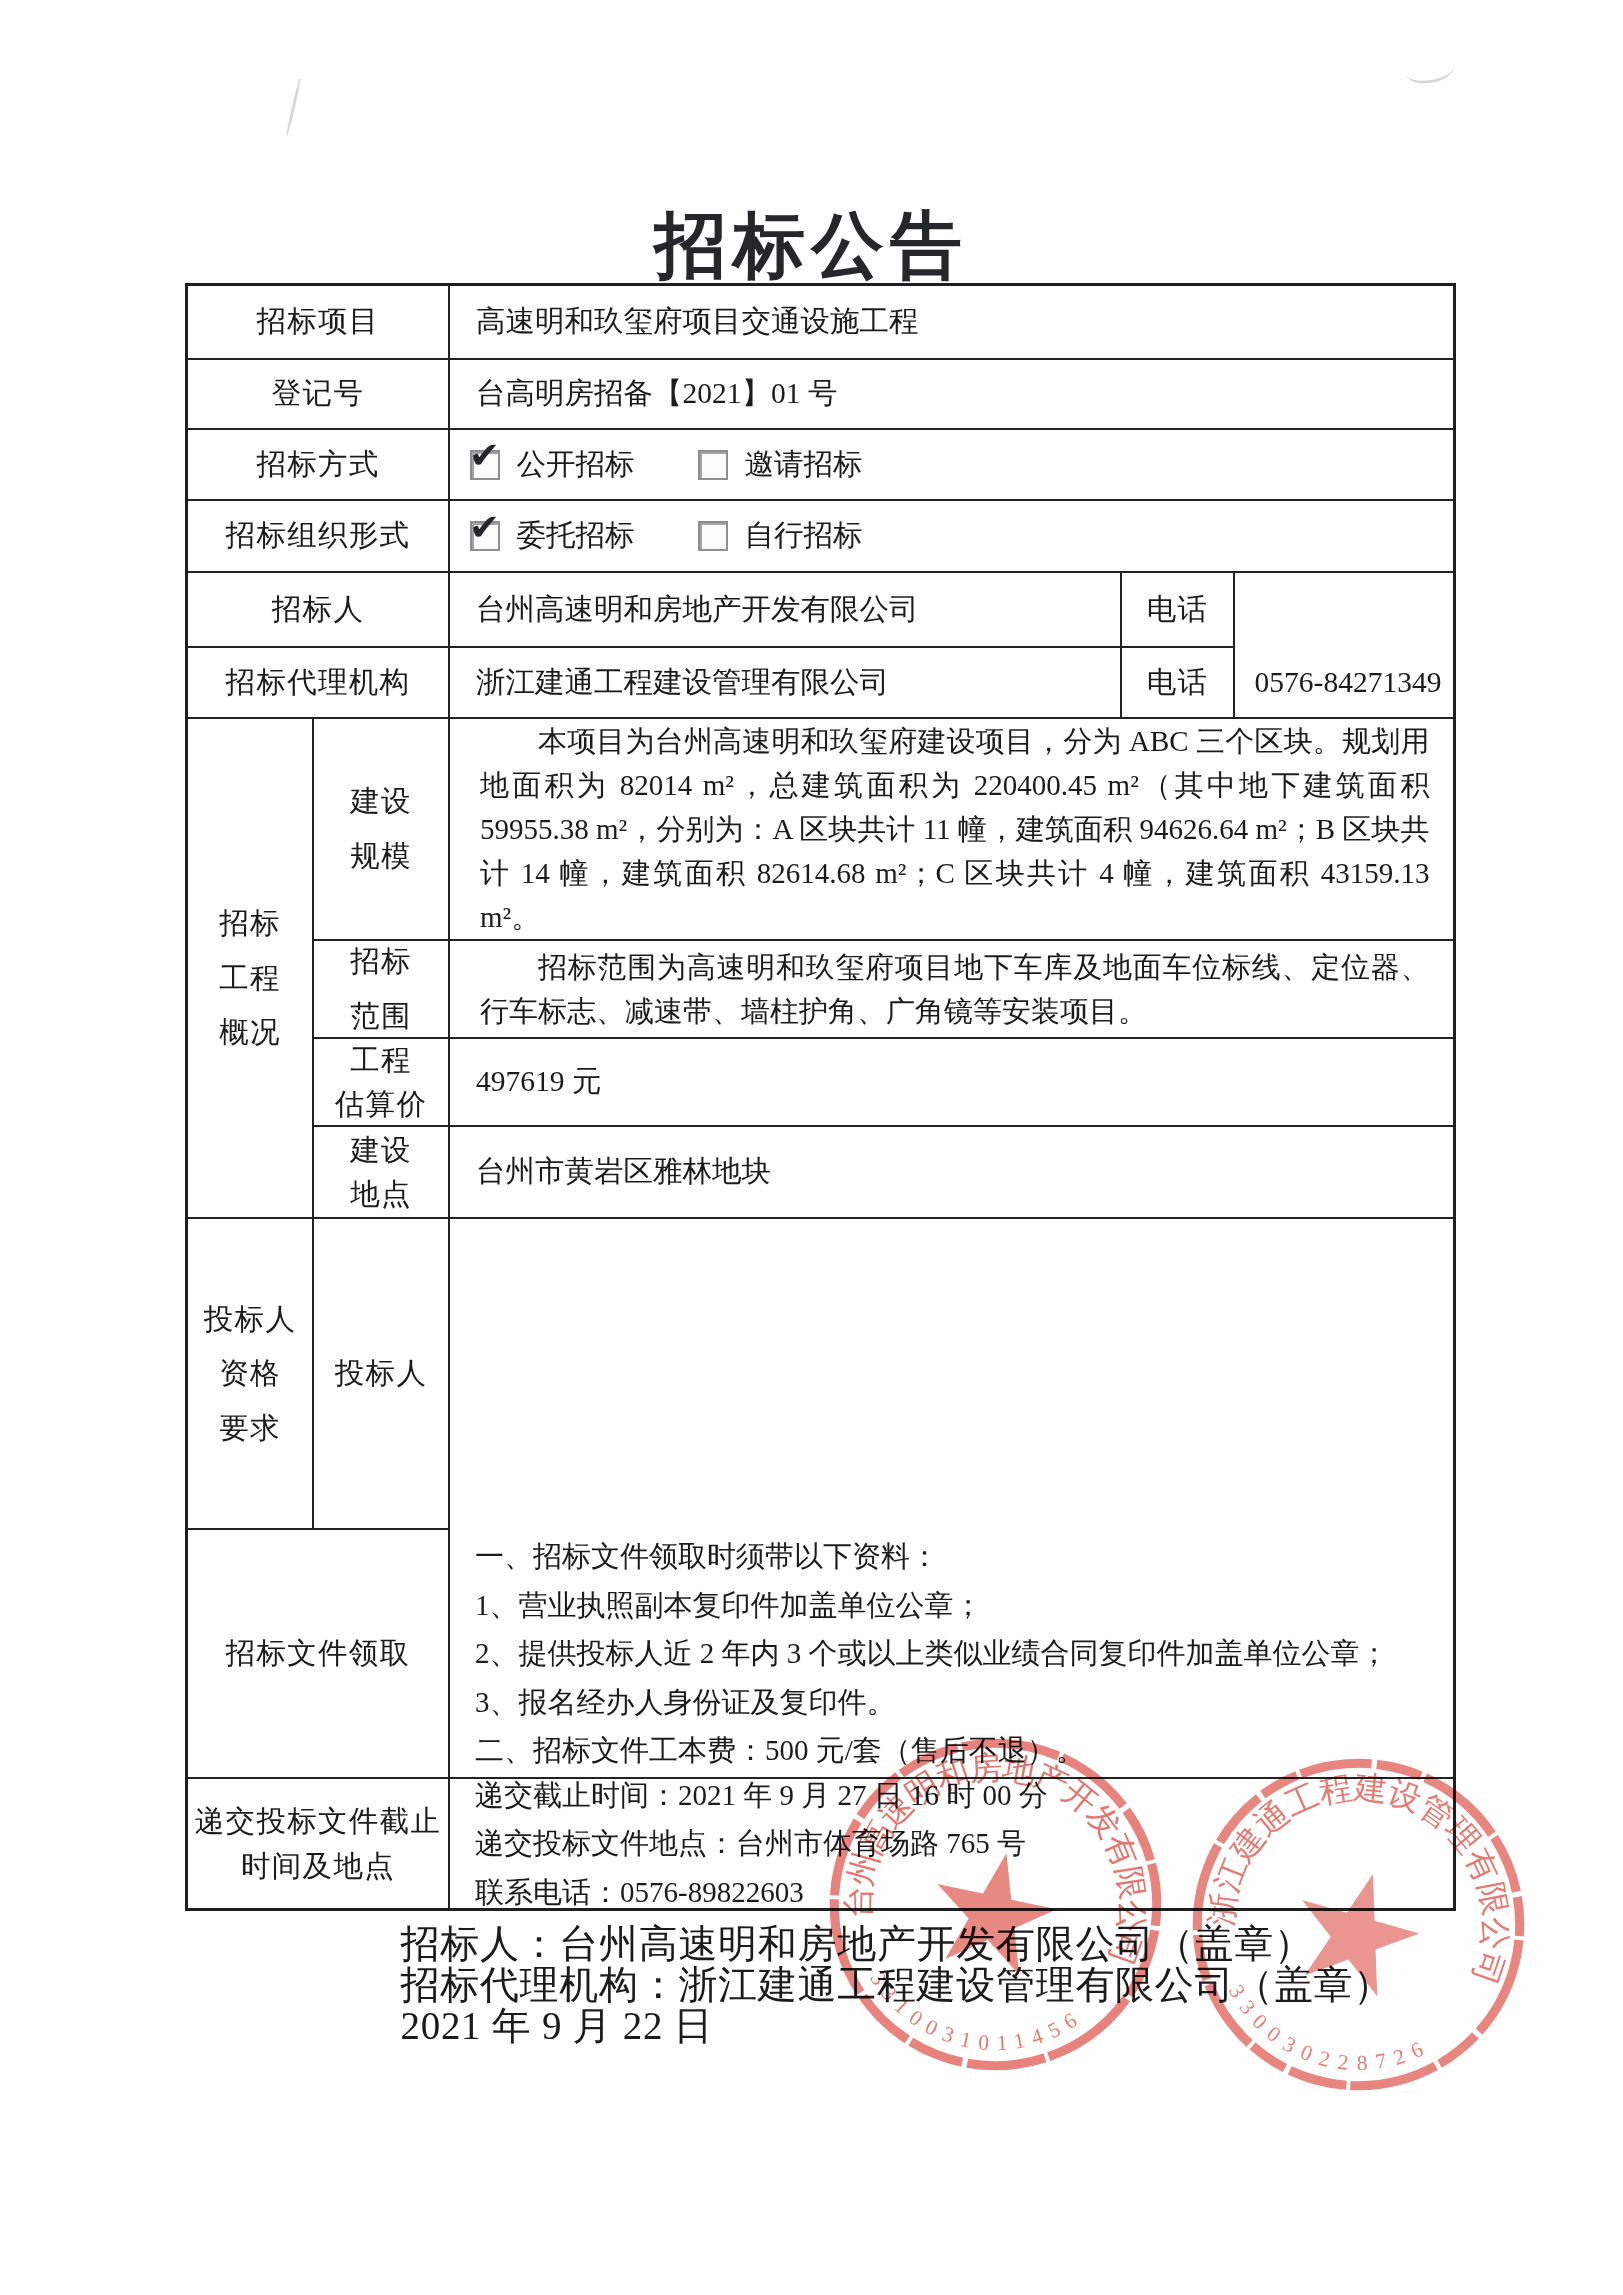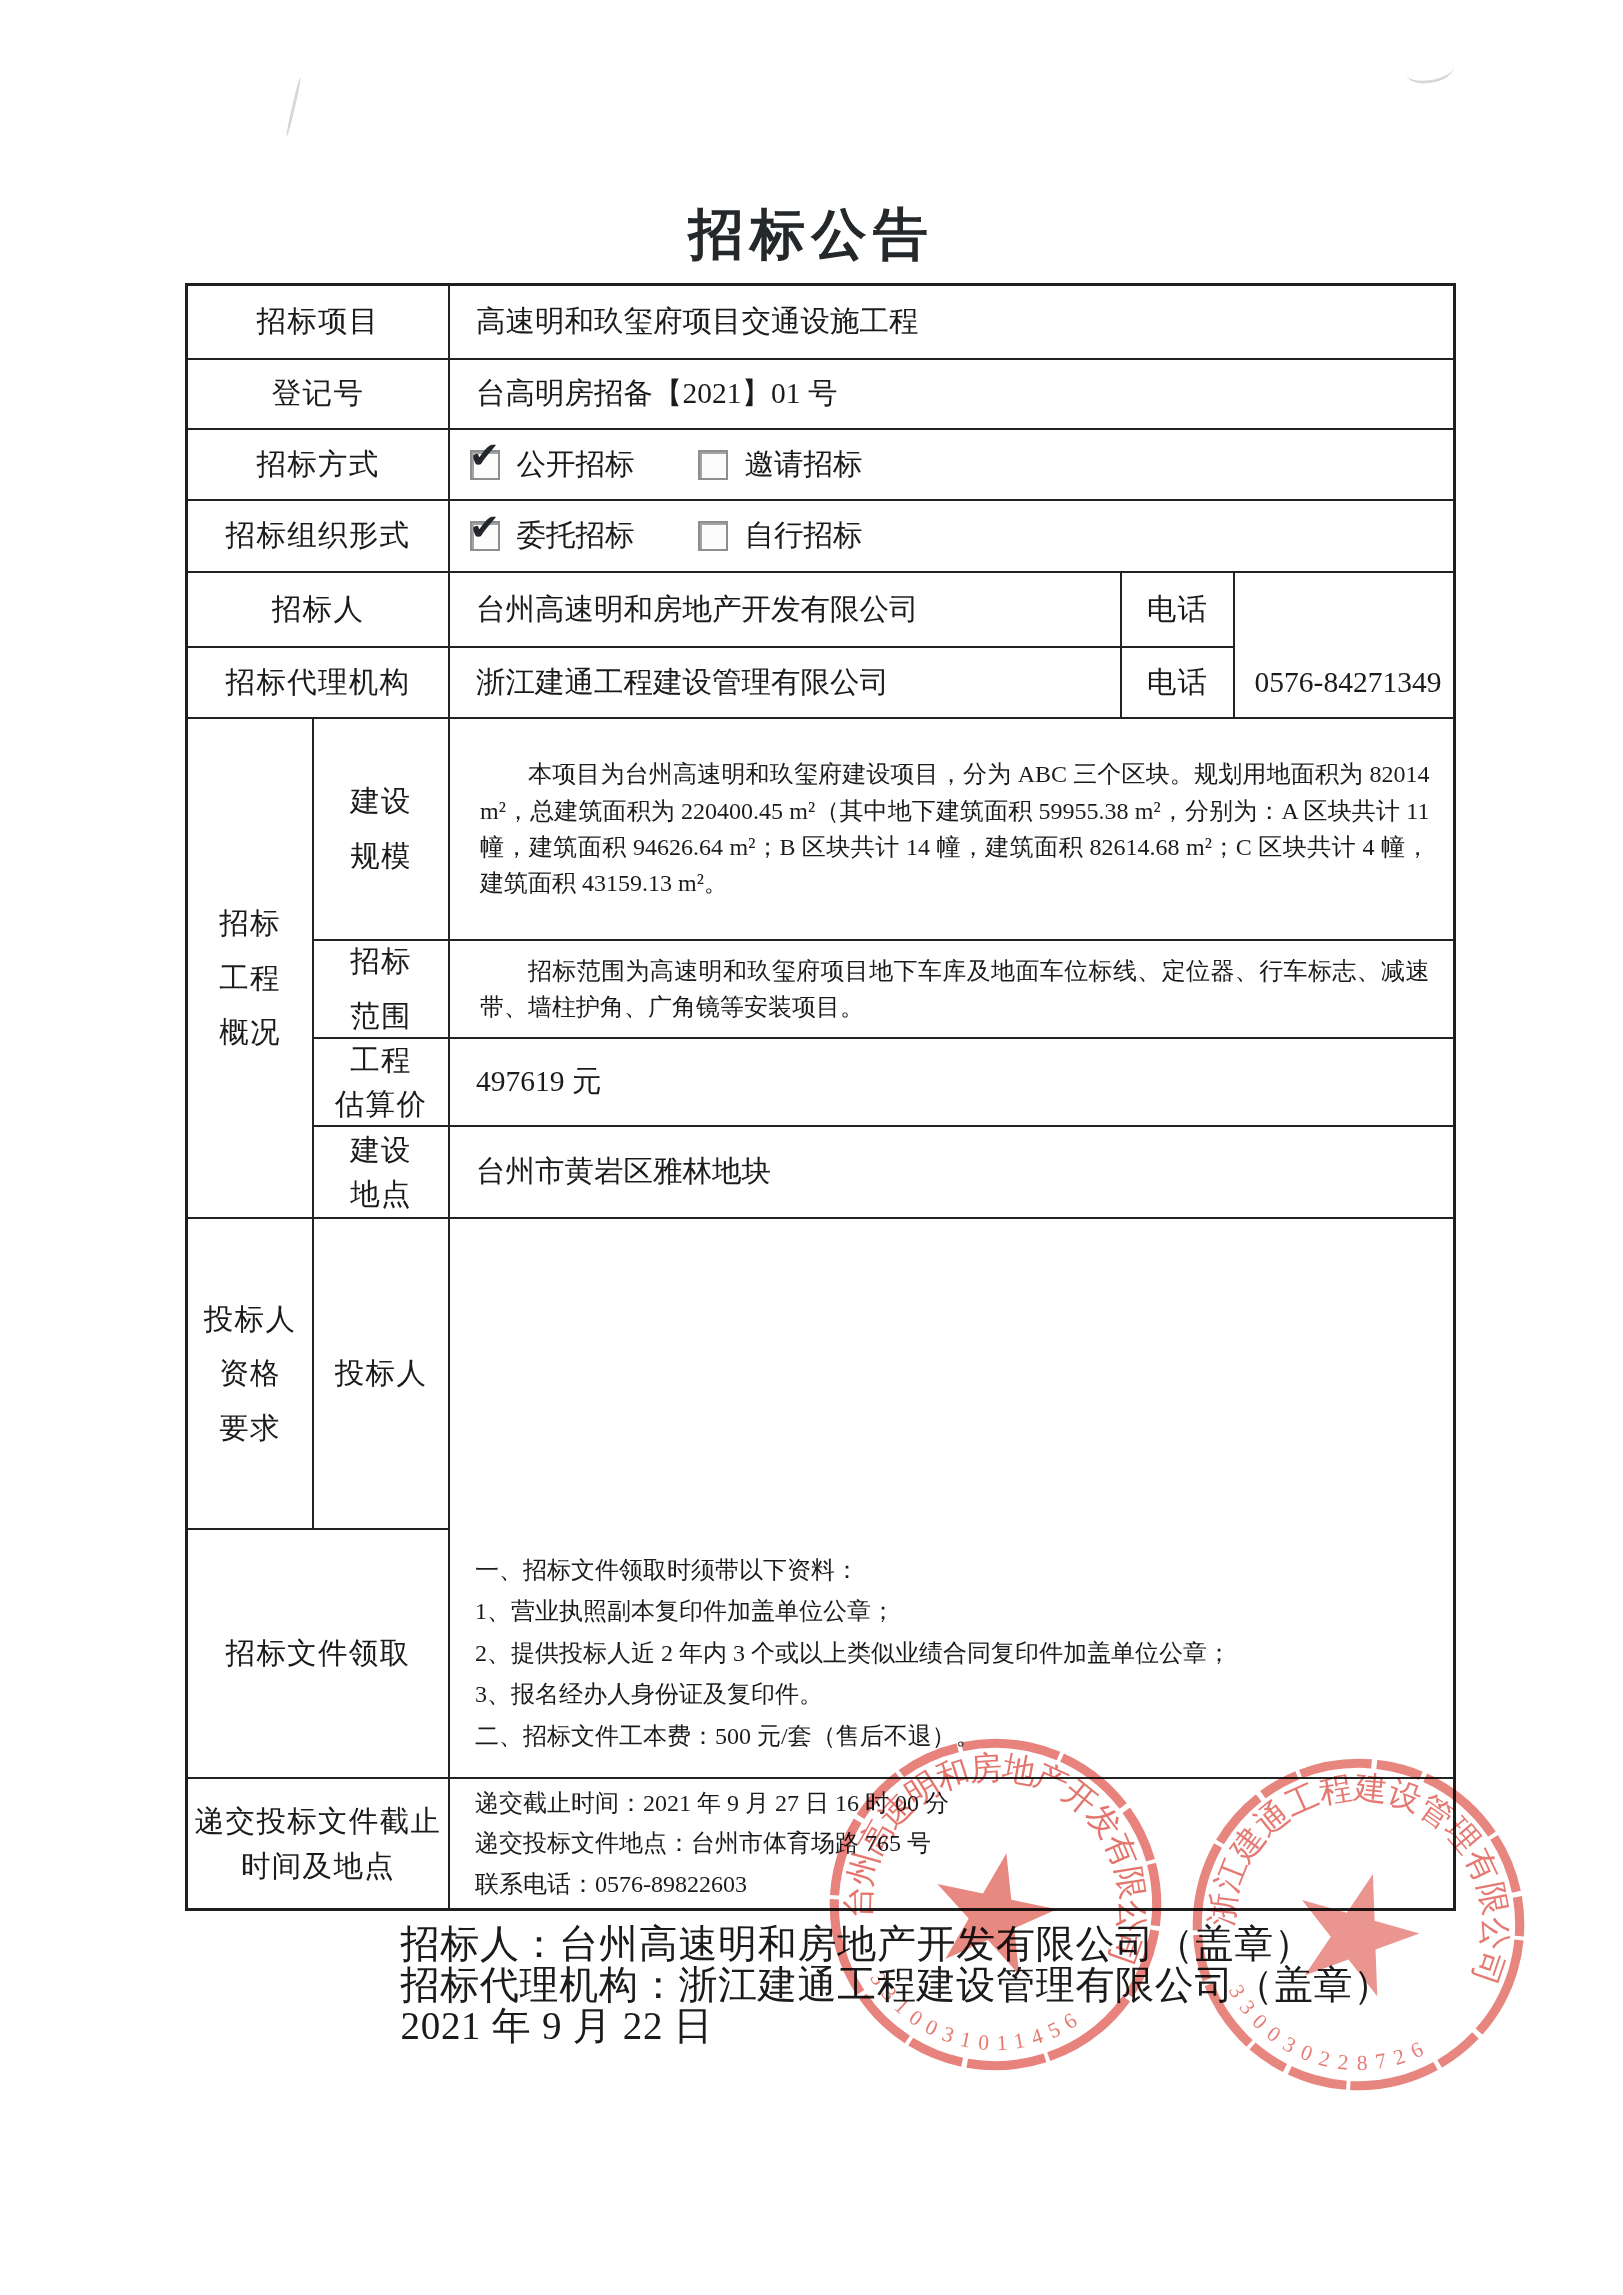--- a/index.html
+++ b/index.html
@@ -9,21 +9,21 @@
     background:#ffffff;
     font-family:"Liberation Serif","DejaVu Serif",serif;
     color:#1b1b1b;
     overflow:hidden;
   }
   
   .title {
     position:absolute; top:198px; left:0; width:1623px;
     text-align:center;
     font-family:"Liberation Sans","DejaVu Sans",sans-serif;
-    font-weight:bold; font-size:55px; letter-spacing:6.5px;
+    font-weight:bold; font-size:72px; letter-spacing:6.5px;
     color:#24282a;
   }
   
   .doc-table {
     position:absolute; left:185px; top:283px;
     width:1265px;
     display:grid;
     grid-template-columns:126px 136px 672px 113px 218px;
     grid-template-rows:74px 70px 71px 72px 75px 71px 222px 98px 88px 92px 311px 249px 129px;
     border:3.9px solid #1f1f1f;
@@ -38,21 +38,21 @@
   }
   .cell.no-r { border-right:none; }
   .cell.no-b { border-bottom:none; }
   .lab { text-align:center; letter-spacing:1.3px; }
   .prelabel { white-space:pre-line; line-height:1.85; }
   .val { justify-content:flex-start; padding-left:26px; }
   .val.phone { padding-left:19.6px; }
   .txt {
     flex-direction:column; align-items:stretch; justify-content:center;
     padding:9.2px 23.6px 9.2px 30px;
-    font-size:24px;
+    font-size:29px;
   }
   .txt p { margin:0; }
   .para { text-indent:2em; text-align:justify; line-height:1.52; }
   .qlist p { line-height:1.56; margin:3.3px 0; text-align:justify; }
   .clist p { line-height:1.40; margin:4px 0; }
   .slist p { line-height:1.52; margin:2px 0; }
   
   .checks { gap:0; }
   .cb {
     position:relative; display:inline-block;

